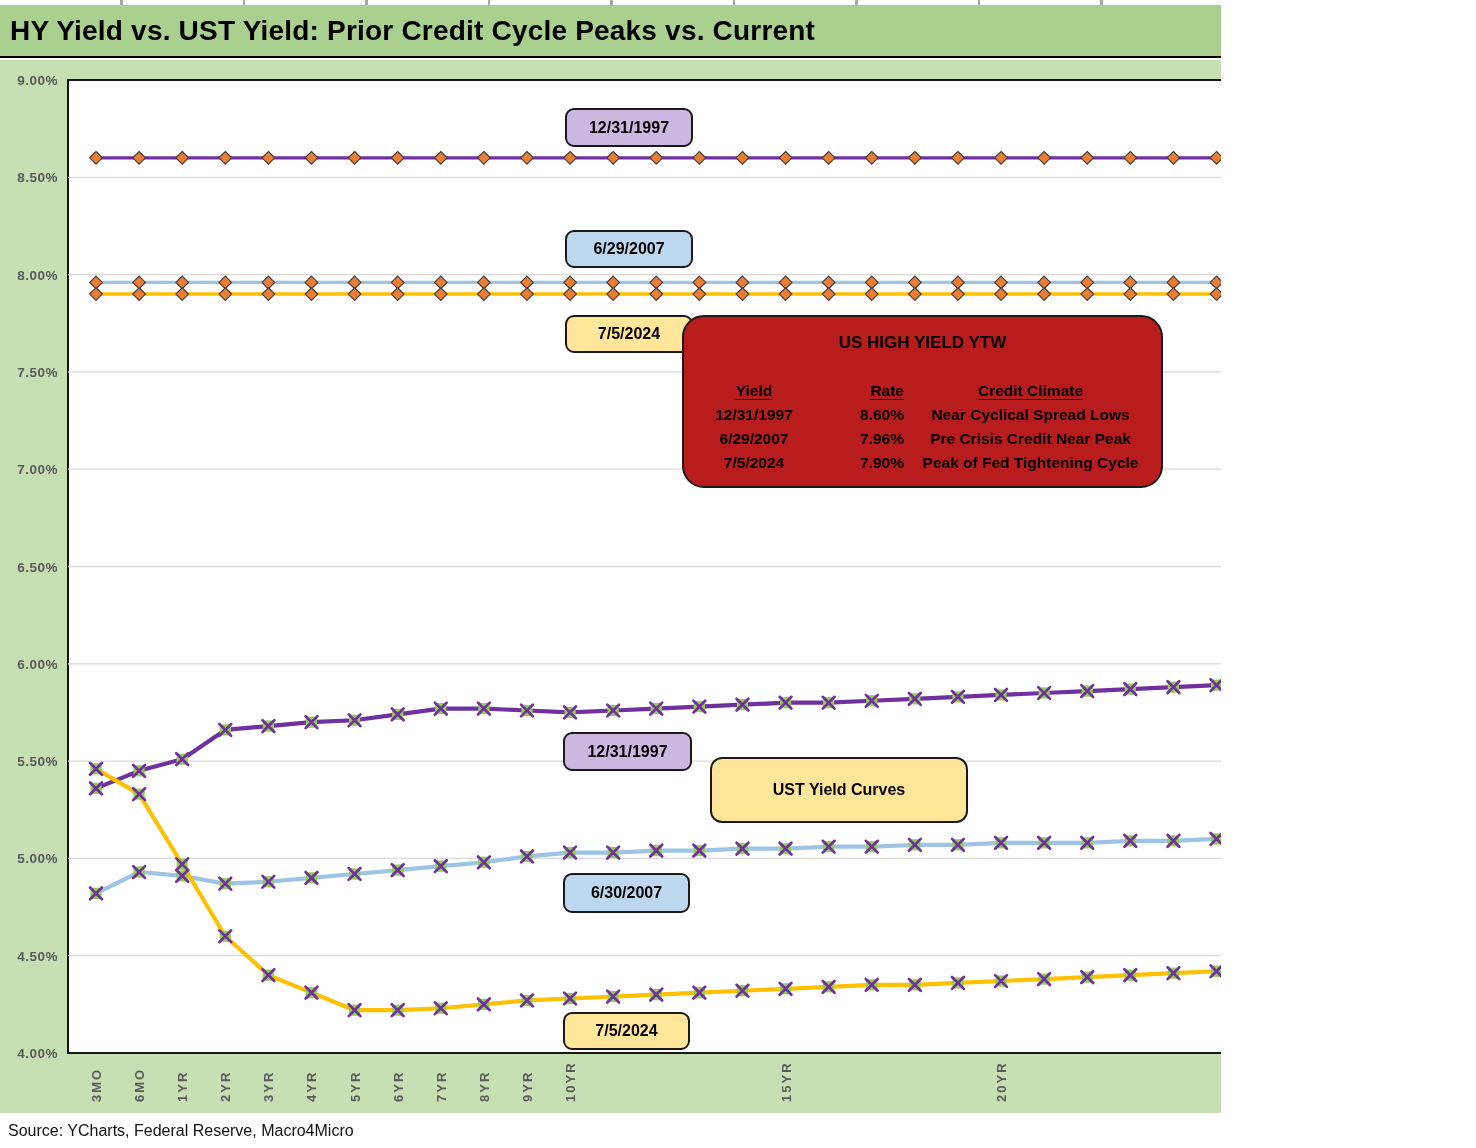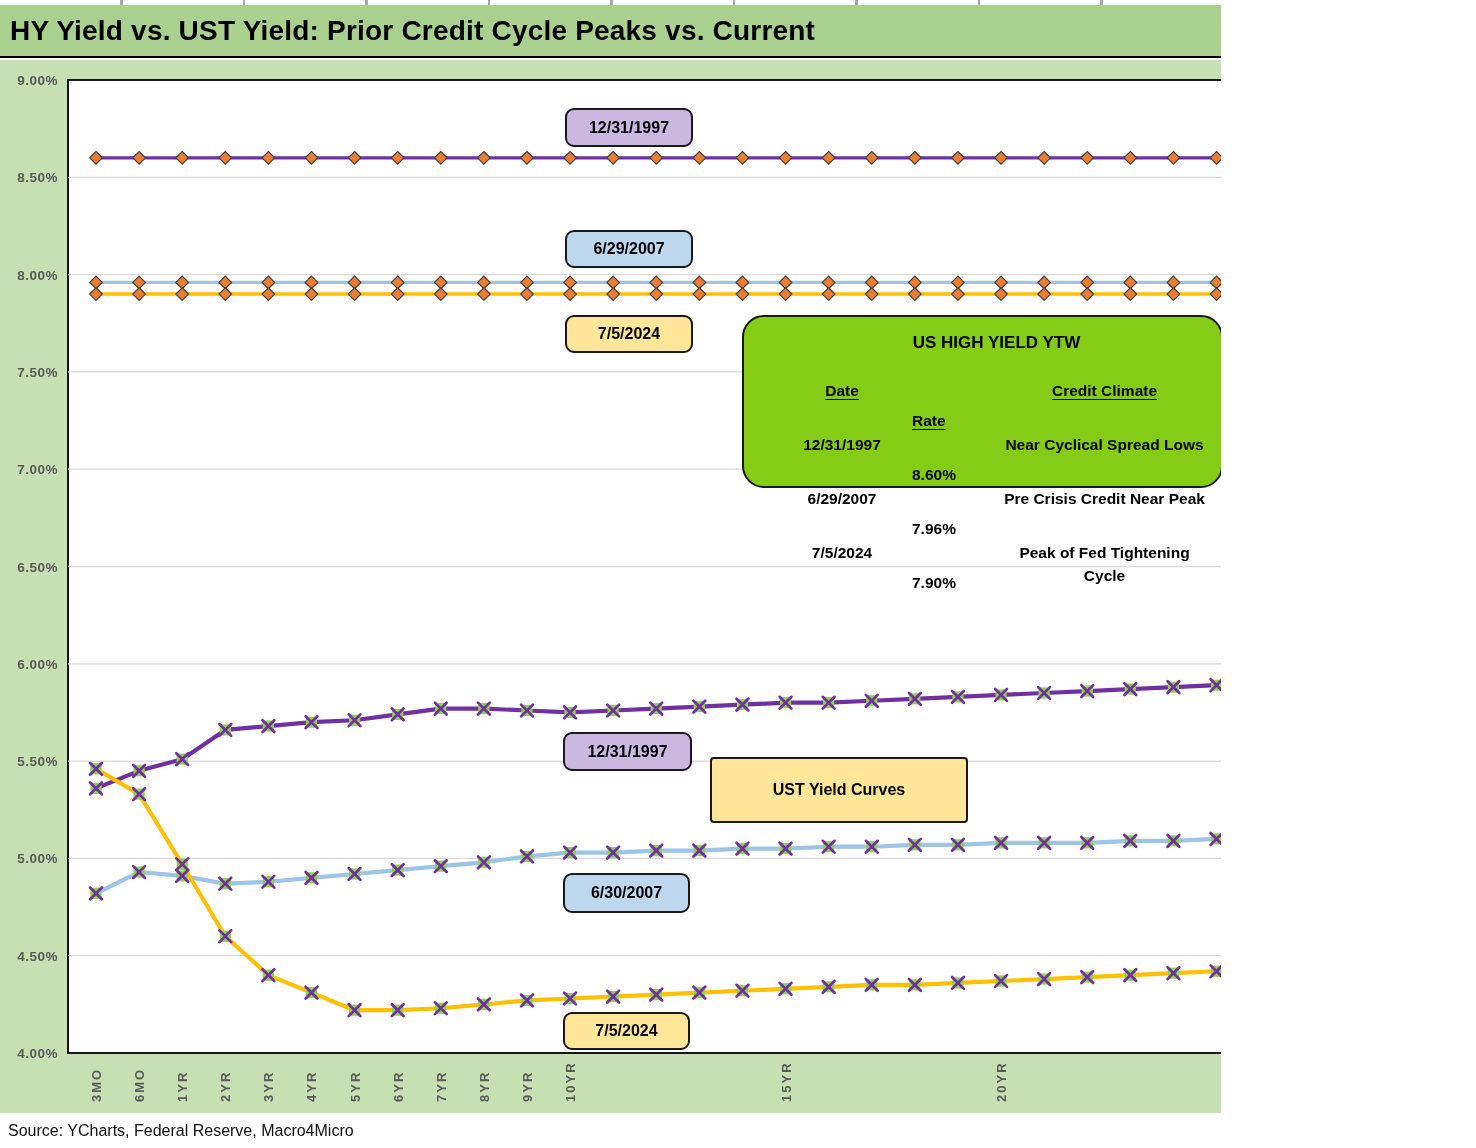--- a/index.html
+++ b/index.html
@@ -13,31 +13,31 @@
   #chart-svg{position:absolute;left:0;top:0;width:1476px;height:1053px;}
   .lbl{position:absolute;display:flex;align-items:center;justify-content:center;
     font-size:16px;font-weight:700;color:#000;border:2px solid #1a1a1a;border-radius:9px;box-sizing:border-box;}
   .lavender{background:#CBB8E0;}
   .blue{background:#BDD7EE;}
   .yellow{background:#FFE699;}
   #lbl-hy1997{left:565px;top:48px;width:128px;height:39px;}
   #lbl-hy2007{left:565px;top:170px;width:128px;height:38px;}
   #lbl-hy2024{left:565px;top:255px;width:128px;height:38px;}
   #lbl-ust1997{left:563px;top:672px;width:129px;height:39px;}
-  #lbl-ustbox{left:710px;top:697px;width:258px;height:66px;border-radius:4px;}
+  #lbl-ustbox{left:710px;top:697px;width:258px;height:66px;border-radius:12px;}
   #lbl-ust2007{left:563px;top:813px;width:127px;height:40px;}
   #lbl-ust2024{left:563px;top:952px;width:127px;height:38px;}
-  .legend{position:absolute;left:742px;top:255px;width:481px;height:173px;background:#84cc16;
-    border:2.5px solid #1a1a1a;border-radius:22px;box-sizing:border-box;padding-top:16px;padding-left:28px;}
+  .legend{position:absolute;left:682px;top:255px;width:481px;height:173px;background:#b91c1c;
+    border:2.5px solid #1a1a1a;border-radius:22px;box-sizing:border-box;padding-top:16px;}
   .legend-title{text-align:center;font-size:17px;font-weight:700;color:#000;}
   .legend-grid{display:grid;grid-template-columns:140px 80px 1fr;margin:26px 14px 0 0;row-gap:1px;
     font-size:15.5px;color:#000;line-height:23px;}
   .legend-grid .hdr{font-weight:700;text-decoration:underline;text-underline-offset:3px;}
   .lg-c1{text-align:center;}
-  .lg-c2{text-align:left;margin-top:30px;}
+  .lg-c2{text-align:right;}
   .lg-c3{text-align:center;padding-left:10px;}
   .legend-grid .row{font-weight:600;}
   .source-bar{position:absolute;left:0;top:1113px;width:1476px;height:35px;background:#ffffff;
     font-size:16px;color:#111;display:flex;align-items:center;padding-left:8px;box-sizing:border-box;}
 </style>
 </head>
 <body>
 
 <div class="page">
 
@@ -477,21 +477,21 @@
         <line x1="1426.1" y1="907.438" x2="1437.9" y2="895.638" stroke="#7030A0" stroke-width="2.7" stroke-linecap="round"></line>
       </svg>
 
     <div class="lbl lavender" id="lbl-hy1997">12/31/1997</div>
     <div class="lbl blue" id="lbl-hy2007">6/29/2007</div>
     <div class="lbl yellow" id="lbl-hy2024">7/5/2024</div>
 
     <div class="legend">
       <div class="legend-title">US HIGH YIELD YTW</div>
       <div class="legend-grid">
-        <div class="hdr lg-c1">Date</div>
+        <div class="hdr lg-c1">Yield</div>
         <div class="hdr lg-c2">Rate</div>
         <div class="hdr lg-c3">Credit Climate</div>
 
         <div class="row lg-c1">12/31/1997</div>
         <div class="row lg-c2">8.60%</div>
         <div class="row lg-c3">Near Cyclical Spread Lows</div>
 
         <div class="row lg-c1">6/29/2007</div>
         <div class="row lg-c2">7.96%</div>
         <div class="row lg-c3">Pre Crisis Credit Near Peak</div>

